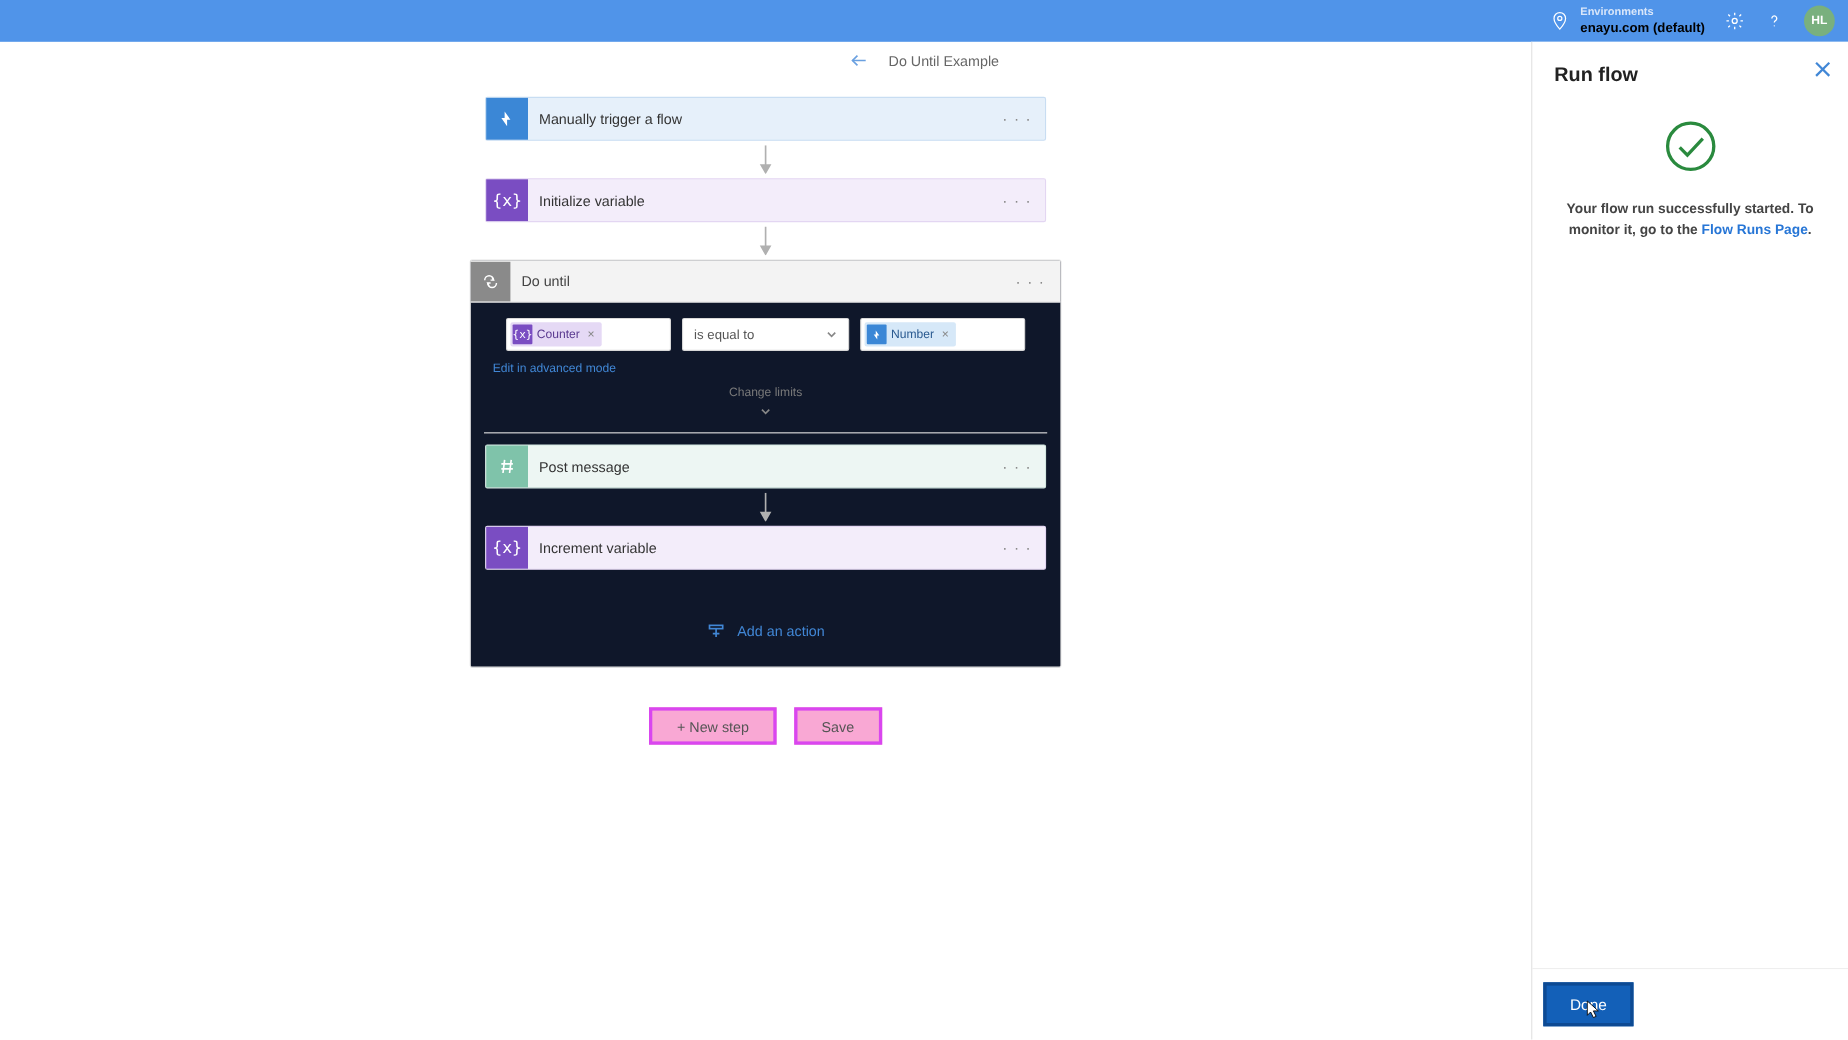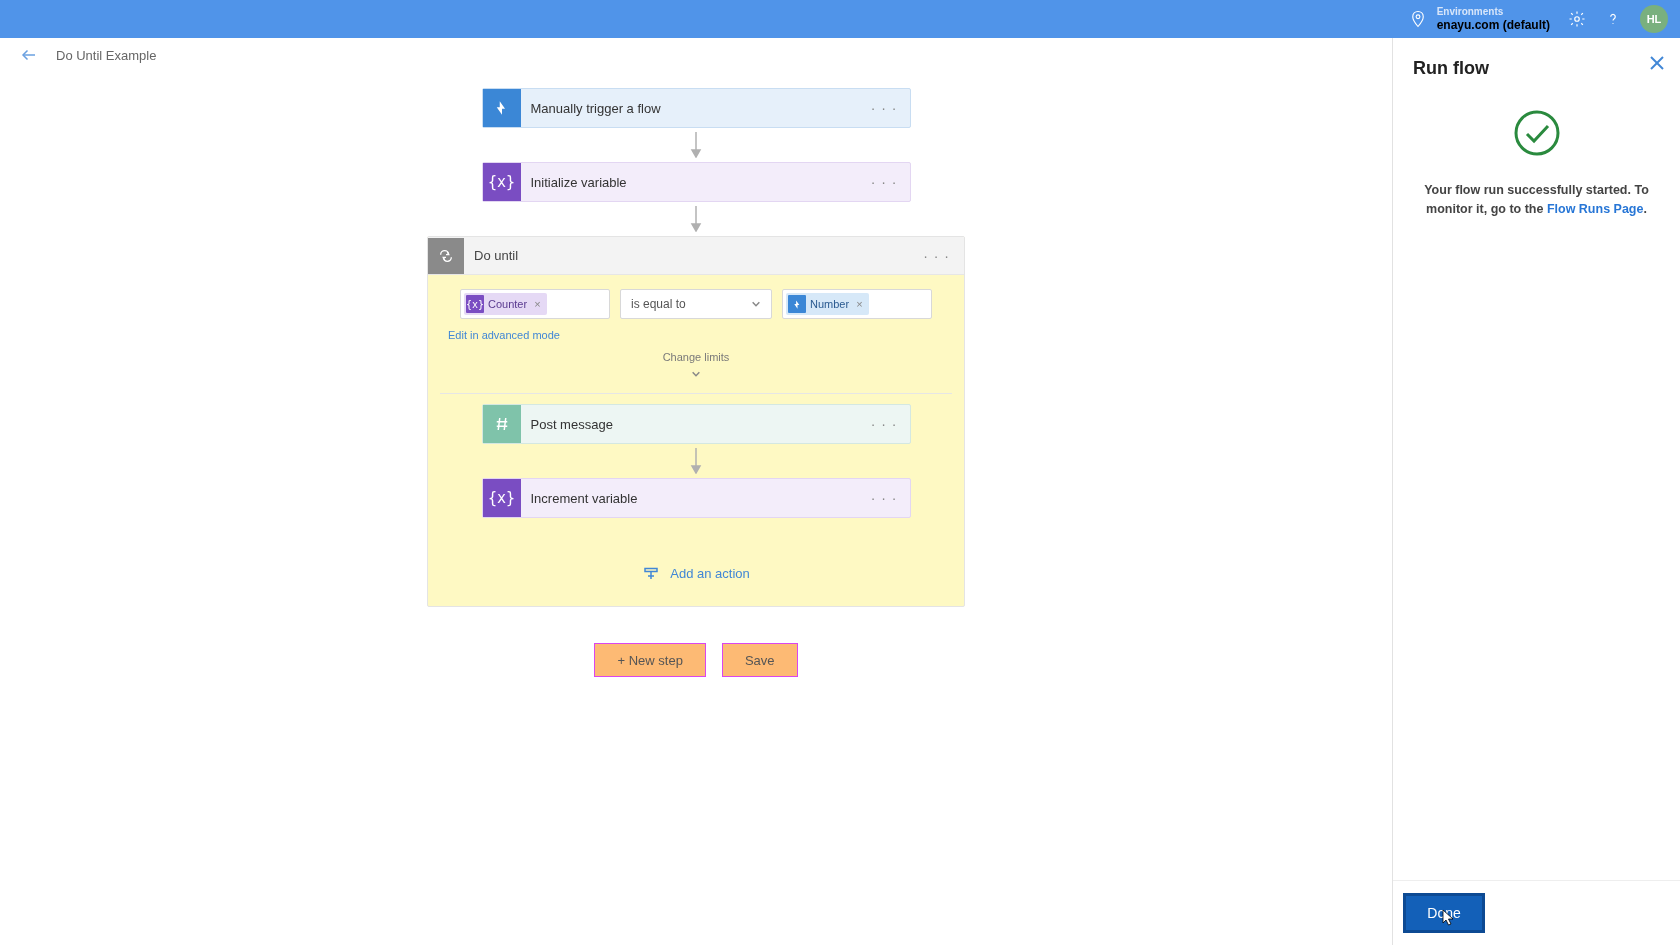--- a/index.html
+++ b/index.html
@@ -11,48 +11,48 @@
 .search-input { border: none; background: transparent; outline: none; width: 100%; font-size: 13px; color: #444; }
 .top-right { position: absolute; right: 12px; display: flex; align-items: center; gap: 18px; color: #fff; }
 .env-block { display: flex; align-items: center; gap: 10px; }
 .env-block svg { width: 18px; height: 18px; stroke: #fff; fill: none; stroke-width: 1.5; }
 .env-text { line-height: 1.2; font-weight: bold; }
 .env-label { font-size: 10px; color: #d8e6fa; }
 .env-name { font-size: 12px; color: #000000; }
 .top-icon { width: 18px; height: 18px; stroke: #fff; fill: none; stroke-width: 1.6; cursor: pointer; }
 .avatar { width: 28px; height: 28px; border-radius: 50%; background: #79b07e; color: #fff; display: flex; align-items: center; justify-content: center; font-size: 11px; font-weight: 600; }
 
-.breadcrumb-bar { height: 34px; display: flex; align-items: center; padding: 0 20px; gap: 18px; border-bottom: 0; }
+.breadcrumb-bar { height: 34px; display: flex; align-items: center; padding: 0 20px; gap: 18px; border-bottom: 0; justify-content: center; }
 .back-arrow { width: 18px; height: 18px; stroke: #6aa0e0; fill: none; stroke-width: 2; cursor: pointer; }
 .flow-title { color: #666; font-size: 13px; }
 
 .main { position: absolute; top: 72px; left: 0; right: 288px; bottom: 0; background: #fff; display: flex; flex-direction: column; align-items: center; padding-top: 16px; overflow: auto; }
 
-.card { width: 429px; height: 40px; display: flex; align-items: center; border: 1px solid transparent; border-radius: 2px; position: relative; cursor: pointer; }
+.card { width: 510px; height: 40px; display: flex; align-items: center; border: 1px solid transparent; border-radius: 2px; position: relative; cursor: pointer; }
 .card .icon-box { width: 38px; height: 38px; display: flex; align-items: center; justify-content: center; }
 .card .card-title { font-size: 13px; padding-left: 10px; }
 .card .dots { position: absolute; right: 12px; color: #888; letter-spacing: 1px; font-size: 14px; cursor: pointer; }
 
 .card-trigger { background: #e6f0fa; border-color: #c8ddf2; }
 .card-trigger .icon-box { background: #3b87d6; }
 .card-trigger .icon-box svg { width: 18px; height: 18px; fill: #fff; }
 
 .card-var { background: #f3edfa; border-color: #e3d6f2; }
 .card-var .icon-box { background: #7a4dc2; }
 .card-var .icon-box .braces { color: #fff; font-size: 15px; font-family: monospace; }
 
 .card-slack { background: #edf6f3; border-color: #d4e8e1; }
 .card-slack .icon-box { background: #7fc3aa; }
 .card-slack .icon-box svg { width: 18px; height: 18px; fill: #fff; }
 
 .arrow-down { height: 34px; display: flex; align-items: center; justify-content: center; }
 .arrow-down svg { width: 12px; height: 26px; stroke: #b0b0b0; fill: #b0b0b0; stroke-width: 1.5; }
 
 
-.do-until { width: 538px; background: #fef9c3; border: 1px solid #e4e4e4; border-radius: 2px; }
+.do-until { width: 538px; background: #0f172a; border: 1px solid #e4e4e4; border-radius: 2px; }
 .du-header { height: 38px; display: flex; align-items: center; position: relative; background: #f3f3f3; border-bottom: 1px solid #e6e6e6; }
 .du-header .icon-box { width: 36px; height: 36px; background: #8a8a8a; display: flex; align-items: center; justify-content: center; }
 .du-header .icon-box svg { width: 16px; height: 16px; stroke: #fff; fill: none; stroke-width: 2; }
 .du-header .du-title { padding-left: 10px; font-size: 13px; color: #444; }
 .du-header .dots { position: absolute; right: 14px; color: #888; letter-spacing: 1px; font-size: 14px; cursor: pointer; }
 
 .du-body { padding: 14px 6px 14px 6px; }
 .cond-row { display: flex; gap: 10px; justify-content: center; padding: 0 10px; }
 .cond-box { height: 30px; border: 1px solid #d8d8d8; background: #fff; border-radius: 2px; display: flex; align-items: center; padding: 3px; font-size: 12px; }
 .cond-left, .cond-right { width: 150px; }
@@ -71,21 +71,21 @@
 .link-sm.gray { color: #7a7a7a; display: flex; align-items: center; gap: 6px; flex-direction: column; }
 .link-sm.gray svg { width: 10px; height: 10px; stroke: #888; fill: none; stroke-width: 1.8; }
 
 .du-divider { height: 1px; background: #e6e6e6; margin: 14px 6px 10px 6px; }
 .du-inner { display: flex; flex-direction: column; align-items: center; }
 
 .add-action { display: flex; align-items: center; gap: 10px; color: #4187d6; font-size: 13px; cursor: pointer; padding: 10px 0 10px 0; }
 .add-action svg { width: 18px; height: 18px; stroke: #4187d6; fill: none; stroke-width: 2; }
 
 .footer-btns { display: flex; gap: 16px; margin-top: 36px; }
-.btn-outline { height: 34px; padding: 0 22px; background: #fdba74; border: 1px solid #d946ef; color: #555; font-size: 13px; cursor: pointer; display: flex; align-items: center; }
+.btn-outline { height: 34px; padding: 0 22px; background: #f9a8d4; border: 3px solid #d946ef; color: #555; font-size: 13px; cursor: pointer; display: flex; align-items: center; }
 
 
 .panel { position: absolute; top: 38px; right: 0; bottom: 0; width: 288px; background: #fff; border-left: 1px solid #e2e2e2; display: flex; flex-direction: column; }
 .panel-top { padding: 20px 20px 0 20px; position: relative; }
 .panel-title { font-size: 18px; font-weight: 600; color: #222; }
 .panel-close { position: absolute; top: 18px; right: 16px; cursor: pointer; }
 .panel-close svg { width: 14px; height: 14px; stroke: #4187d6; stroke-width: 2; fill: none; }
 .panel-body { padding: 30px 16px; text-align: center; flex: 1; }
 .check-circle { width: 48px; height: 48px; margin: 0 auto 24px auto; }
 .check-circle svg { width: 48px; height: 48px; }

